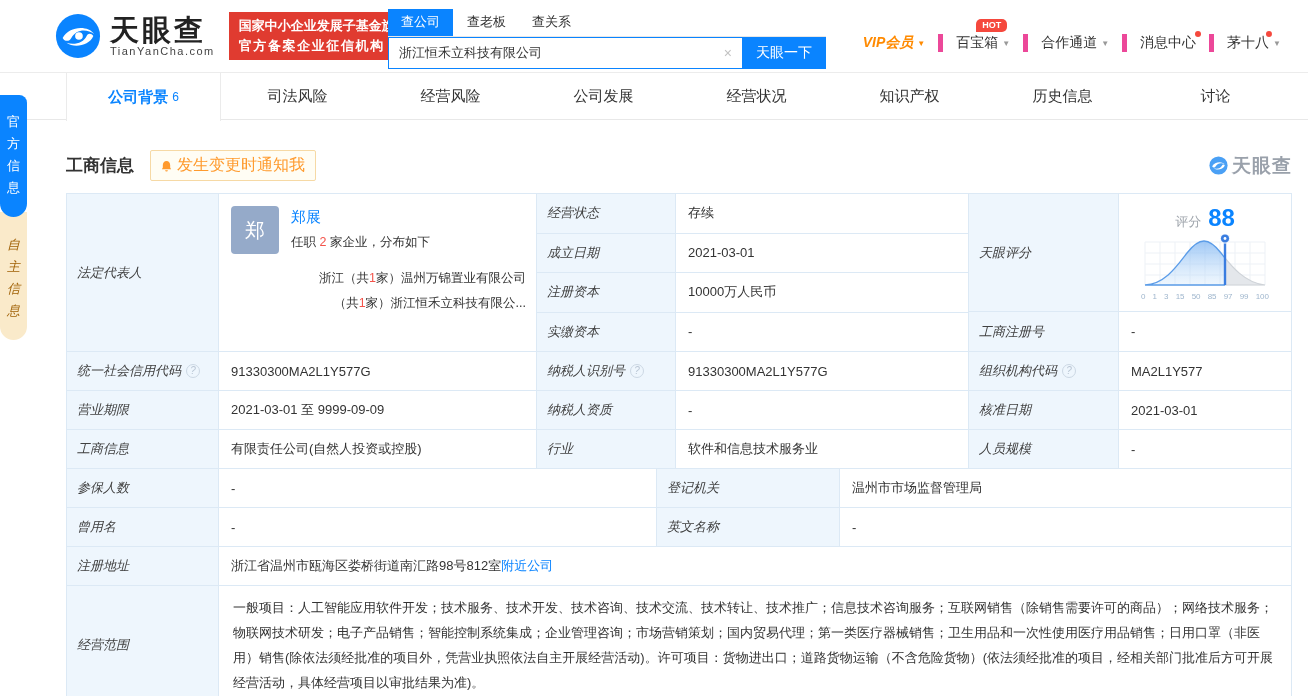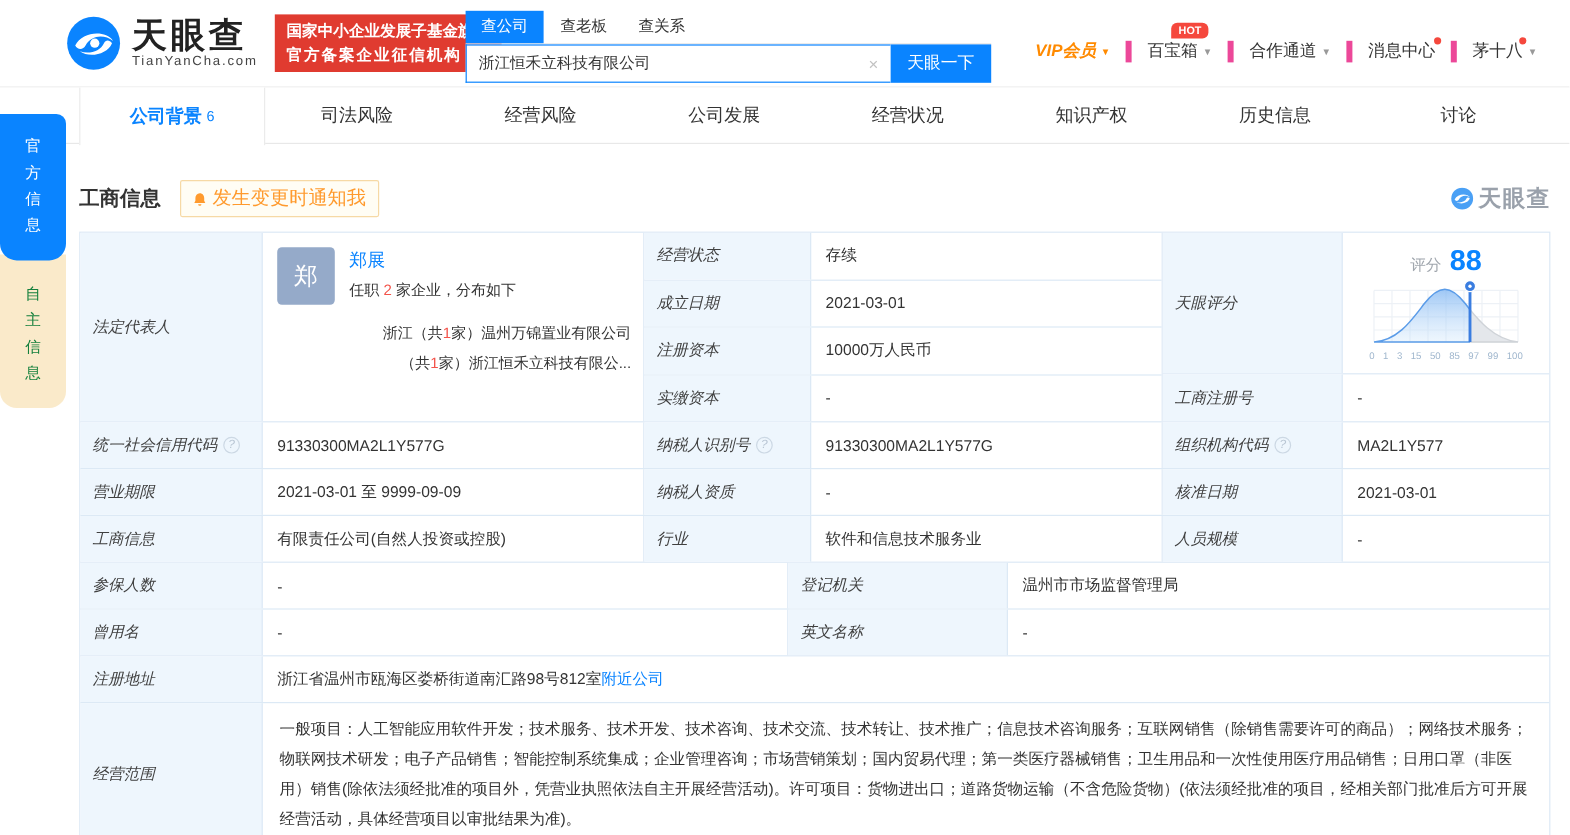--- a/index.html
+++ b/index.html
@@ -47,27 +47,27 @@
   .dot-msg { right:8px; } .dot-user { right:22px; }
   
   .nav { height:47px; border-bottom:1px solid #e8e8e8; display:flex;
          padding:0 16px 0 66px; background:#fff; position:relative; }
   .nav-tab { flex:1; display:flex; align-items:center; justify-content:center;
              font-size:15px; color:#333; cursor:pointer; height:47px; }
   .nav-tab.active { color:#0a84ff; font-weight:bold; background:#fff; height:48px;
                     margin-bottom:-1px; border-left:1px solid #ebebeb; border-right:1px solid #ebebeb; }
   .nav-count { font-size:12px; font-weight:normal; margin-left:4px; color:#0a84ff; }
   
-  .side-tab { position:absolute; left:0; width:55px; text-align:center; cursor:pointer; }
+  .side-tab { position:absolute; left:0; width:27px; text-align:center; cursor:pointer; }
   .vtext { width:14px; margin:0 auto; word-break:break-all; line-height:22px;
            font-size:13px; text-align:center; }
   .side-official { top:95px; background:#0a84ff; color:#fff; padding:16px 0 18px;
                    border-radius:0 8px 14px 14px; z-index:6; }
-  .side-self { top:212px; background:#faeaca; color:#15803d; padding:22px 0 18px;
-               border-radius:0 0 14px 14px; z-index:5; }
+  .side-self { top:212px; background:#faeaca; color:#a16207; padding:22px 0 18px;
+               border-radius:0 0 14px 14px; z-index:5;font-style:italic; }
   
   .section-head { margin:30px 16px 0 66px; display:flex; align-items:center; }
   .section-title { font-size:17px; font-weight:bold; color:#333; }
   .notify-btn { margin-left:16px; display:inline-flex; align-items:center; gap:5px;
                 border:1px solid #f6d9a5; background:#fffdf4; color:#ff9a2d;
                 font-size:16px; padding:4px 10px; border-radius:2px; cursor:pointer; }
   .watermark { margin-left:auto; display:flex; align-items:center; gap:4px;
                color:#9aa1ab; font-weight:bold; font-size:19px; letter-spacing:1px; }
   
   .table { margin:12px 16px 0 66px; border:1px solid #dce9f5; font-size:13px; }

